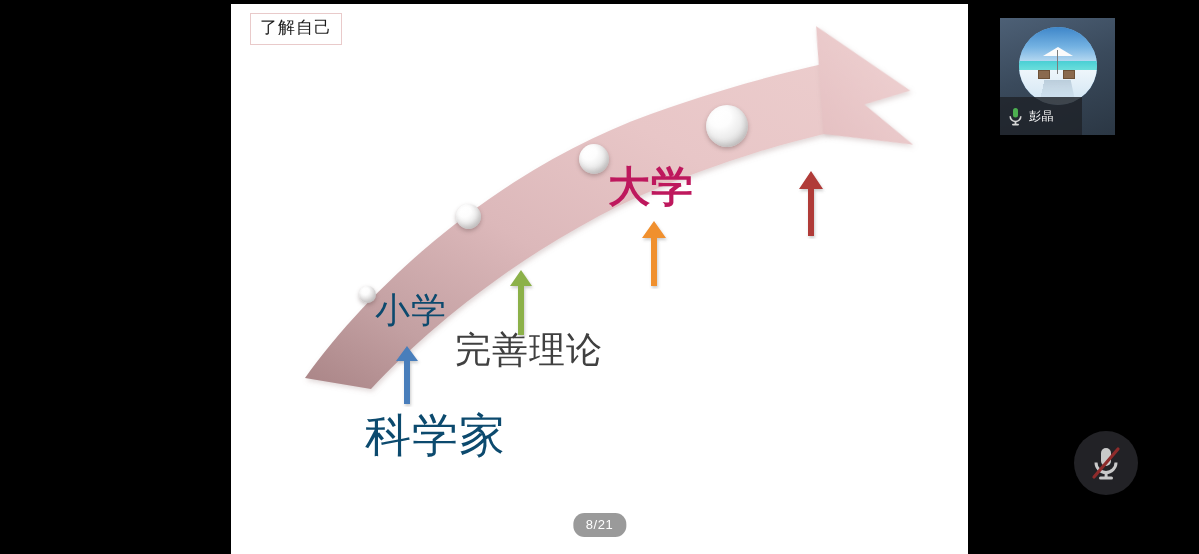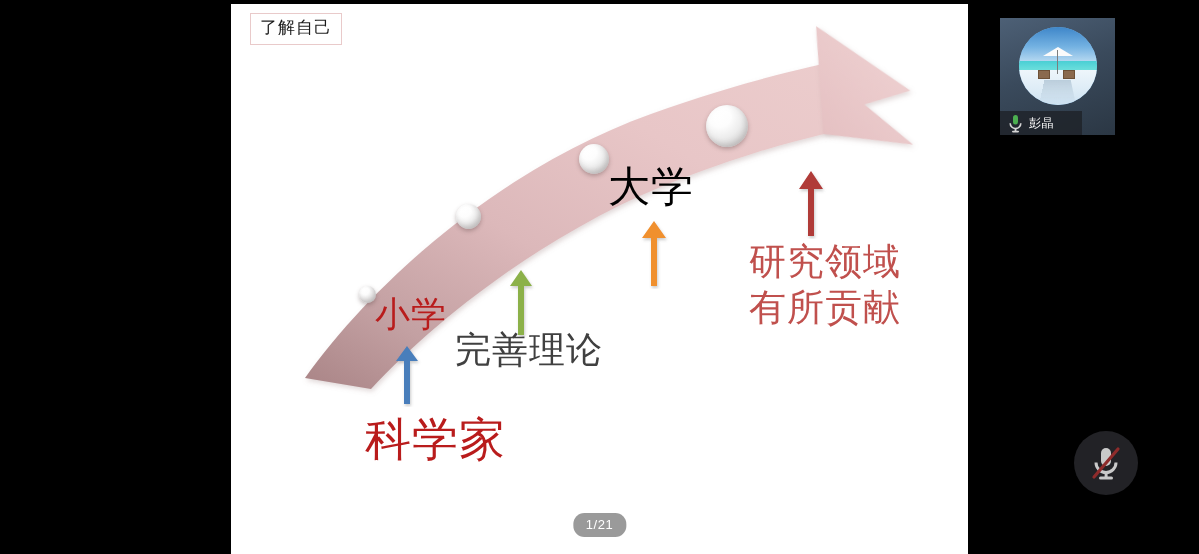--- a/index.html
+++ b/index.html
@@ -73,34 +73,34 @@
     top: 12%;
     width: 46%;
     height: 36%;
     border-radius: 50%;
     background: linear-gradient(145deg, rgba(255,255,255,.95), rgba(255,255,255,0));
   }
 
   
   .stage-label {
     position: absolute;
-    color: #000000;
+    color: #be185d;
     white-space: nowrap;
     letter-spacing: 1px;
-    font-weight: 400;
+    font-weight: 700;
   }
 
   
   .caption {
     position: absolute;
     white-space: nowrap;
     letter-spacing: 1px;
     line-height: 1.14;
   }
-  .caption.blue   { color: #b91c1c; }
+  .caption.blue   { color: #0c4a6e; font-family: Liberation Mono, monospace; }
   .caption.green  { color: #404040; font-family: Liberation Serif, serif; }
   .caption.orange { color: #f0902f; }
   .caption.red    { color: #c0504d; }
 
   
   .mini-arrow { position: absolute; }
 
   
   #page-pill {
     position: absolute;
@@ -173,21 +173,21 @@
     width: 40%; height: 36%;
     background: linear-gradient(180deg, rgba(150,175,195,.55), rgba(150,175,195,0));
     transform: perspective(30px) rotateX(22deg);
   }
 
   #tile-footer {
     position: absolute;
     left: 0;
     bottom: 0;
     width: 82px;
-    height: 24px;
+    height: 38px;
     background: rgba(30,34,40,.82);
     display: flex;
     align-items: center;
     gap: 6px;
     padding-left: 8px;
     box-sizing: border-box;
   }
   #tile-name {
     color: #ffffff;
     font-size: 12px;
@@ -299,24 +299,22 @@
     <svg class="mini-arrow" style="left:563px; top:163px; width:34px; height:72px;" viewBox="0 0 34 72">
       <g filter="url(#sArrow4)">
         <path d="M17 4 L29 22 L20 22 L20 69 L14 69 L14 22 L5 22 Z" fill="#b03a38"></path>
       </g>
       <defs>
         <filter id="sArrow4" x="-40%" y="-20%" width="200%" height="160%">
           <feDropShadow dx="1" dy="2" stdDeviation="1.4" flood-color="#6b6b6b" flood-opacity="0.35"></feDropShadow>
         </filter>
       </defs>
     </svg>
-    <div class="caption red" style="left:518px; top:237px; font-size:37px;">研究领域</div>
-    <div class="caption red" style="left:518px; top:283px; font-size:37px;">有所贡献</div>
-
-    <div id="page-pill">1/21</div>
+
+    <div id="page-pill">8/21</div>
 
   </div>
 
   <div id="video-tile">
     <div id="avatar">
       <div class="av-sky"></div>
       <div class="av-sea"></div>
       <div class="av-sand"></div>
       <div class="av-shadow"></div>
       <div class="av-canopy"></div>

